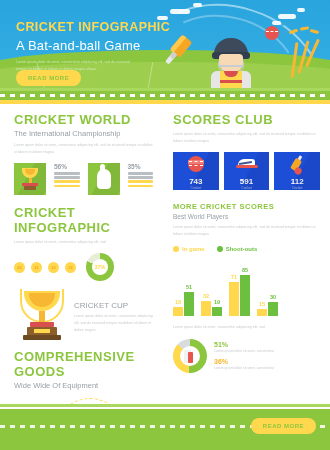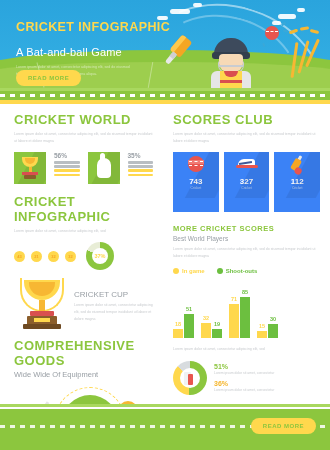--- a/index.html
+++ b/index.html
@@ -26,21 +26,21 @@
   .cl-e { width:9px; height:4px; left:272px; top:21px; }
   .cl-f { width:8px; height:4px; left:297px; top:8px; }
   .grass { position:absolute; left:-20px; right:-20px; bottom:0; height:38px;
            background:#8cc63e; border-radius:60% 60% 0 0 / 22px 22px 0 0; }
   .grass2 { position:absolute; left:-30px; right:-30px; bottom:0; height:26px;
             background:#a3d054; border-radius:55% 55% 0 0 / 16px 16px 0 0; opacity:.75; }
   .pitch-line { position:absolute; bottom:0; height:26px; width:1px;
                 background:rgba(255,255,255,.35); }
   .hdr-text { position:absolute; left:16px; top:20px; z-index:6; }
   .hdr-title { color:#ffd84d; font-size:12.5px; font-weight:bold; letter-spacing:.4px; }
-  .hdr-sub { color:#ffffff; font-size:11px; margin-top:12px; letter-spacing:.2px; }
+  .hdr-sub { color:#ffffff; font-size:13px; margin-top:4px; letter-spacing:.2px; }
   .hdr-body { color:rgba(255,255,255,.55); font-size:3.6px; line-height:1.9;
               margin-top:6px; width:125px; }
   .btn-yellow { display:inline-block; background:#ffd84d; color:#8cc63e;
                 font-size:6px; font-weight:bold; letter-spacing:.5px;
                 padding:5px 12px; border-radius:9px; }
   .hdr-btn { position:absolute; left:16px; top:66px; z-index:6; }
 
   
   .bat { position:absolute; left:166px; top:40px; width:34px; height:34px; z-index:5;
          transform:rotate(40deg); }
@@ -136,21 +136,21 @@
   .tr-band { width:16px; height:2.5px; background:#d94f4f; margin:0 auto; }
 
   
   .hand { position:absolute; left:9px; top:6px; width:14px; height:20px;
           background:#fff; border-radius:7px 7px 4px 4px; }
   .hand-f { position:absolute; left:3px; top:-5px; width:5px; height:9px;
             background:#fff; border-radius:3px; }
 
   
   .cc-row { display:flex; gap:5px; margin-top:7px; }
-  .cc-card { flex:1; background:#3b82f6; height:60px; position:relative;
+  .cc-card { flex:1; background:#1d4ed8; height:38px; position:relative;
              overflow:hidden; text-align:center; }
   .cc-shadow { position:absolute; right:-8px; top:0; width:30px; height:46px;
                background:rgba(0,0,0,.07); transform:skewX(-28deg); }
   .cc-icon { height:24px; position:relative; }
   .cc-num { color:#fff; font-size:8px; font-weight:bold; margin-top:1px; }
   .cc-lbl { color:rgba(255,255,255,.6); font-size:3.4px; }
 
   .ball-icon { position:absolute; left:50%; top:4px; margin-left:-8px;
                width:16px; height:16px; border-radius:50%; background:#e8554e; }
   .ball-icon:before { content:""; position:absolute; left:0; top:4px; width:16px;
@@ -379,20 +379,21 @@
     <div class="band-yellow"></div>
   </div>
 
   <div class="body">
     <div class="cols">
 
       <div class="col left">
 
         <div>
           <div class="sec-title">CRICKET WORLD</div>
+          <div class="sec-sub">The International Championship</div>
           <div class="sec-body">Lorem ipsum dolor sit amet, consectetur adipiscing elit, sed do eiusmod tempor incididunt ut labore et dolore magna</div>
 
           <div class="cw-row">
             <div class="cw-card">
               <div class="cw-shadow"></div>
               <div class="trophy">
                 <div class="tr-cup"></div>
                 <div class="tr-stem"></div>
                 <div class="tr-band"></div>
                 <div class="tr-base"></div>
@@ -523,21 +524,21 @@
             </div>
             <div class="cc-card">
               <div class="cc-shadow"></div>
               <div class="cc-icon">
                 <div class="shoe">
                   <div class="shoe-top"></div>
                     <div class="shoe-nav"></div>
                     <div class="shoe-sole"></div>
                 </div>
               </div>
-              <div class="cc-num">327</div>
+              <div class="cc-num">591</div>
               <div class="cc-lbl">Cricket</div>
             </div>
             <div class="cc-card">
               <div class="cc-shadow"></div>
               <div class="cc-icon">
                 <div class="bat-i">
                   <div class="bat-i-h"></div>
                     <div class="bat-i-b"></div>
                     <div class="bat-i-ball"></div>
                 </div>

